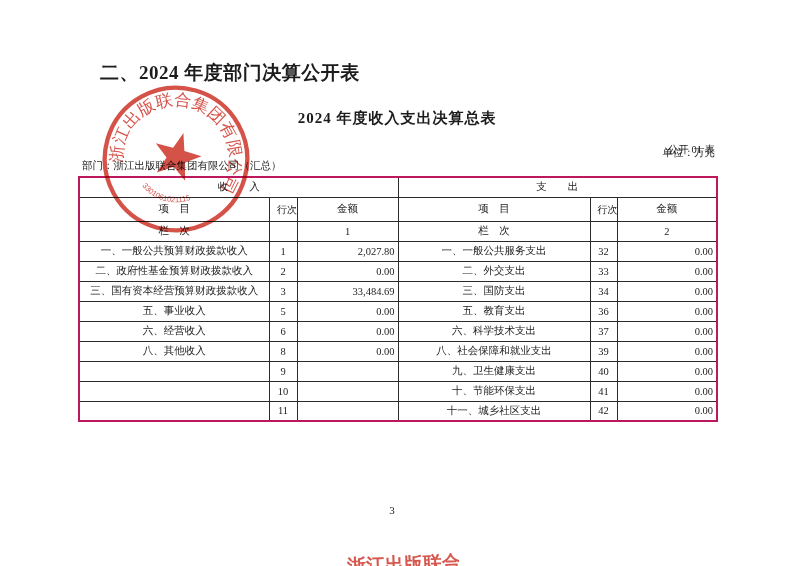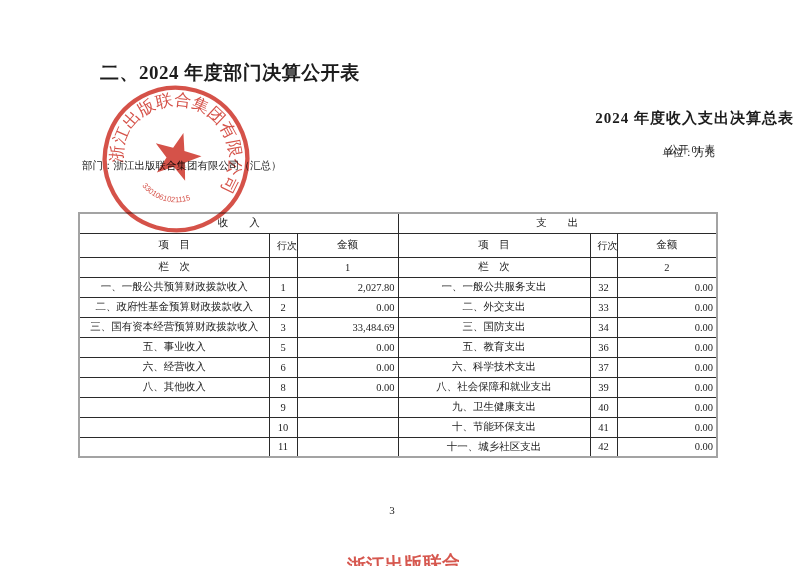--- a/index.html
+++ b/index.html
@@ -15,21 +15,21 @@
     position: absolute;
     left: 100px; top: 60px;
     font-size: 19px;
     font-weight: bold;
     letter-spacing: 0.5px;
   }
   .doc-title {
     position: absolute;
     left: 0; top: 109px;
     width: 794px;
-    text-align: right;
+    text-align: center;
     font-size: 15px;
     font-weight: bold;
     letter-spacing: 1px;
   }
   .table-code {
     position: absolute;
     right: 85px; top: 143px;
     font-size: 10.5px;
     text-align: right;
   }
@@ -42,22 +42,21 @@
     position: absolute;
     right: 85px; top: 146px;
     font-size: 10.5px;
   }
   table.budget {
     position: absolute;
     left: 78px; top: 176px;
     width: 638px;
     border-collapse: collapse;
     table-layout: fixed;
-    border: 2px solid #a3a3a3;
-    margin-top: 36px;
+    border: 2px solid #be185d;
   }
   table.budget td {
     border: 1px solid #2a2a2a;
     font-size: 10.5px;
     padding: 0 3px;
     overflow: hidden;
     white-space: nowrap;
     vertical-align: middle;
   }
   tr.hr1 { height: 20px; }

